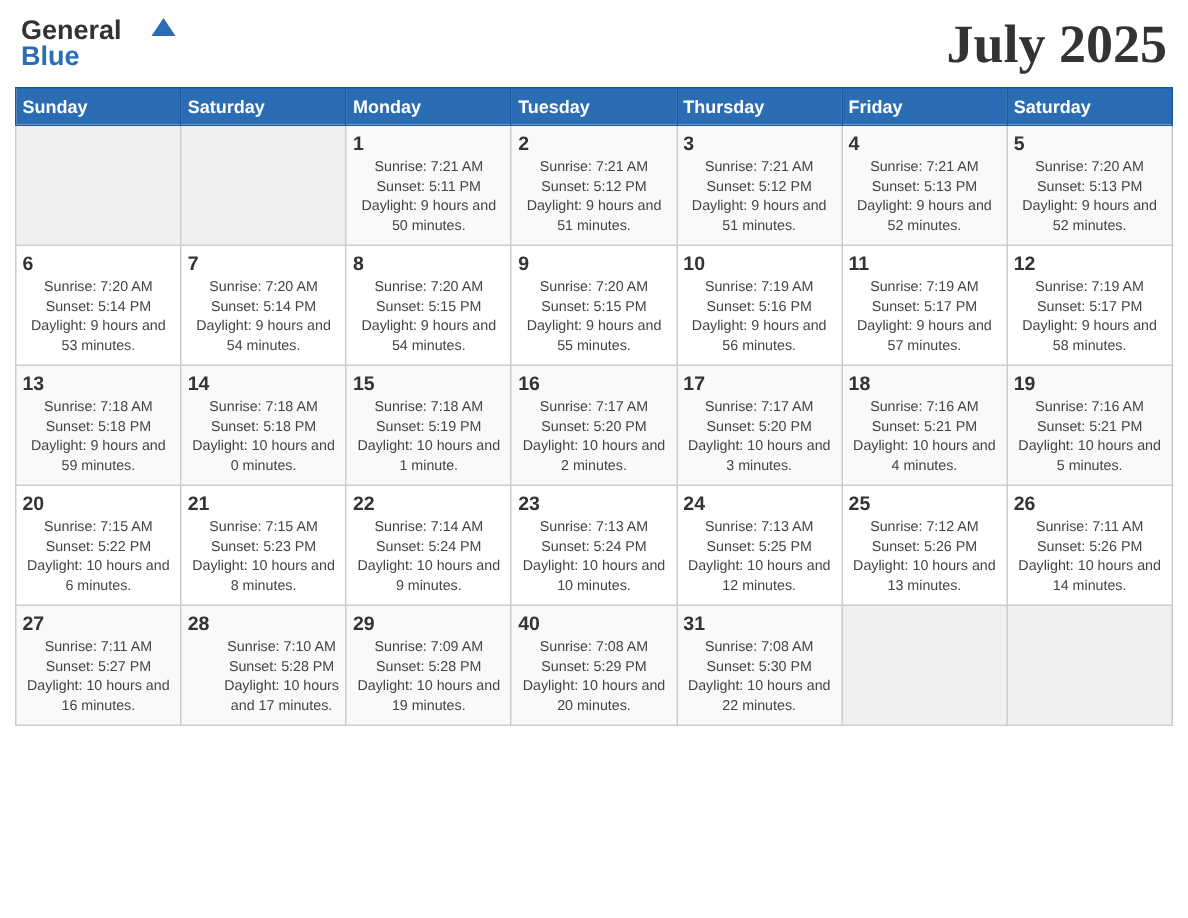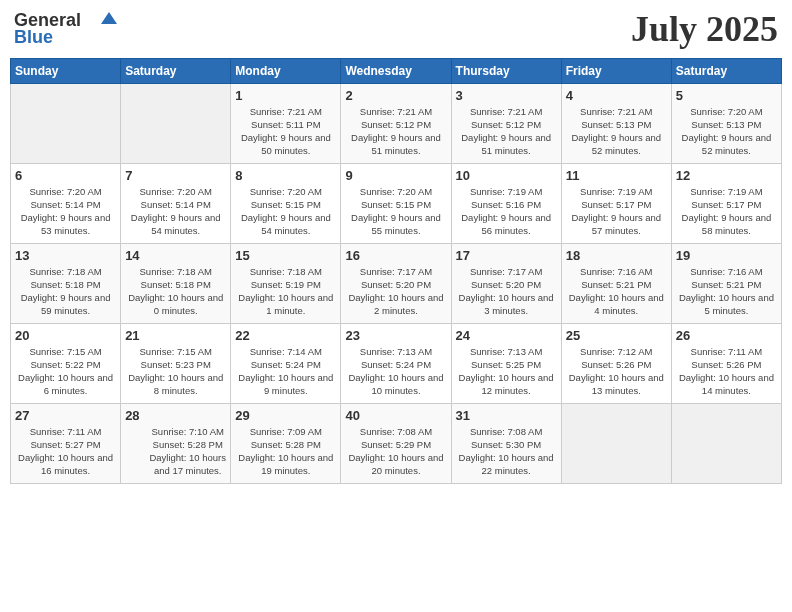--- a/index.html
+++ b/index.html
@@ -111,21 +111,21 @@
     <div class="month-year">July 2025</div>
   </div>
 </div>
 
 <table>
   <thead>
     <tr>
       <th>Sunday</th>
       <th>Saturday</th>
       <th>Monday</th>
-      <th>Wednesday</th>
+      <th>Tuesday</th>
       <th>Thursday</th>
       <th>Friday</th>
       <th>Saturday</th>
     </tr>
   </thead>
   <tbody id="calendar-body">
   <tr>
         <td class="empty-cell" style="background: rgb(240, 240, 240);"></td>
         <td class="empty-cell" style="background: rgb(240, 240, 240);"></td>
         <td>

